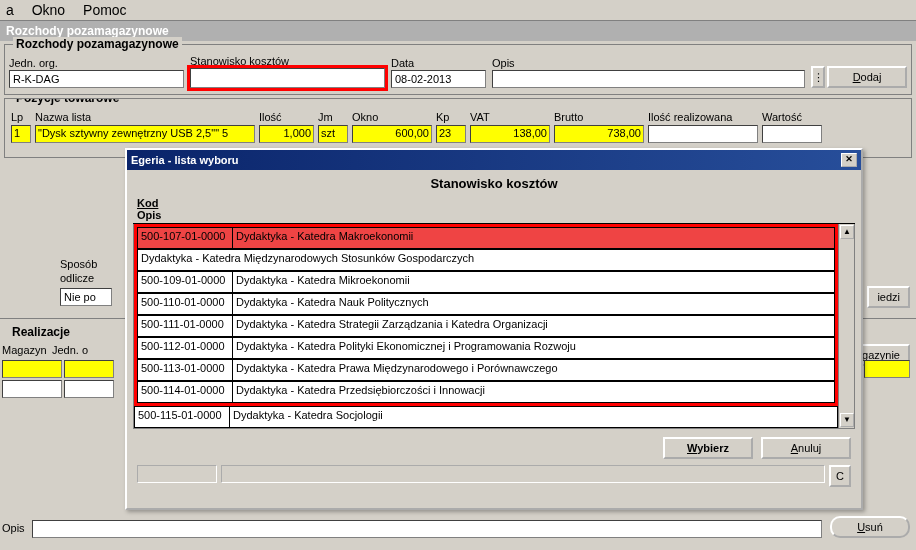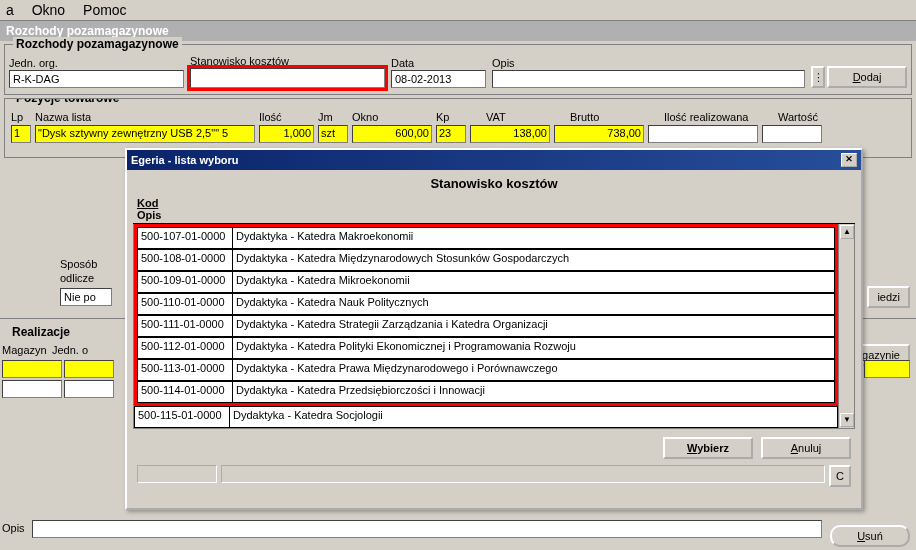--- a/index.html
+++ b/index.html
@@ -169,21 +169,21 @@
   .list-row .c {
     border: 1px solid #000;
     padding: 2px 3px;
     font-size: 11px;
     background: #fff;
     overflow: hidden;
     white-space: nowrap;
   }
   .list-row .c.kod { width: 95px; border-right: none; }
   .list-row .c.opis { flex: 1; }
-  .list-row.sel .c { background: #ffffff; }
+  .list-row.sel .c { background: #ef4444; }
   .list-scroll {
     width: 16px;
     background: #d4d0c8;
     border-left: 1px solid #808080;
     position: relative;
   }
   .sb-btn {
     position: absolute;
     width: 14px; height: 14px;
     left: 1px;
@@ -265,21 +265,21 @@
 
 <div class="groupbox" style="height:60px;overflow:hidden;">
   <div class="legend">Pozycje towarowe</div>
   <div class="grid-header" style="margin-top:8px;">
     <div style="width:20px;">Lp</div>
     <div style="width:220px;">Nazwa lista</div>
     <div style="width:55px;">Ilość</div>
     <div style="width:30px;">Jm</div>
     <div style="width:80px;">Okno</div>
     <div style="width:30px;">Kp</div>
-    <div style="width:80px;margin-left:16px;">VAT</div>
+    <div style="width:80px;">VAT</div>
     <div style="width:90px;">Brutto</div>
     <div style="width:110px;">Ilość realizowana</div>
     <div style="width:60px;">Wartość</div>
   </div>
   <div class="grid-row">
     <div class="cell cell-y" style="width:20px;">1</div>
     <div class="cell cell-y" style="width:220px;">"Dysk sztywny zewnętrzny USB 2,5"" 5</div>
     <div class="cell cell-y" style="width:55px;text-align:right;">1,000</div>
     <div class="cell cell-y" style="width:30px;">szt</div>
     <div class="cell cell-y" style="width:80px;text-align:right;">600,00</div>
@@ -309,21 +309,21 @@
   <div class="cell cell-y" style="position:absolute;left:2px;top:16px;width:60px;"></div>
   <div class="cell cell-y" style="position:absolute;left:64px;top:16px;width:50px;"></div>
   <div class="cell cell-y" style="position:absolute;right:6px;top:16px;width:46px;"></div>
   <div class="cell white" style="position:absolute;left:2px;top:36px;width:60px;"></div>
   <div class="cell white" style="position:absolute;left:64px;top:36px;width:50px;"></div>
 </div>
 
 <div class="bg-section" style="top:516px;height:32px;">
   <div style="position:absolute;left:2px;top:6px;">Opis</div>
   <input class="input" style="position: absolute; left: 32px; top: 4px; width: 790px;">
-  <button class="btn underline-first" style="position:absolute;right:6px;top:9px;border-radius:10px;">Usuń</button>
+  <button class="btn underline-first" style="position:absolute;right:6px;top:0;border-radius:10px;">Usuń</button>
 </div>
 
 <div class="dialog">
   <div class="dlg-title">
     <span>Egeria - lista wyboru</span>
     <div class="dlg-close">✕</div>
   </div>
   <div class="dlg-body">
     <div class="dlg-heading">Stanowisko kosztów</div>
     <div class="list-header">
@@ -331,21 +331,20 @@
       <div class="opis">Opis</div>
     </div>
     <div class="list-wrap">
       <div class="list">
         <div class="red-list-box">
           <div class="list-row sel">
             <div class="c kod">500-107-01-0000</div>
             <div class="c opis">Dydaktyka - Katedra Makroekonomii</div>
           </div>
           <div class="list-row">
-            <div class="c kod">500-108-01-0000</div>
             <div class="c opis">Dydaktyka - Katedra Międzynarodowych Stosunków Gospodarczych</div>
           </div>
           <div class="list-row">
             <div class="c kod">500-109-01-0000</div>
             <div class="c opis">Dydaktyka - Katedra Mikroekonomii</div>
           </div>
           <div class="list-row">
             <div class="c kod">500-110-01-0000</div>
             <div class="c opis">Dydaktyka - Katedra Nauk Politycznych</div>
           </div>

